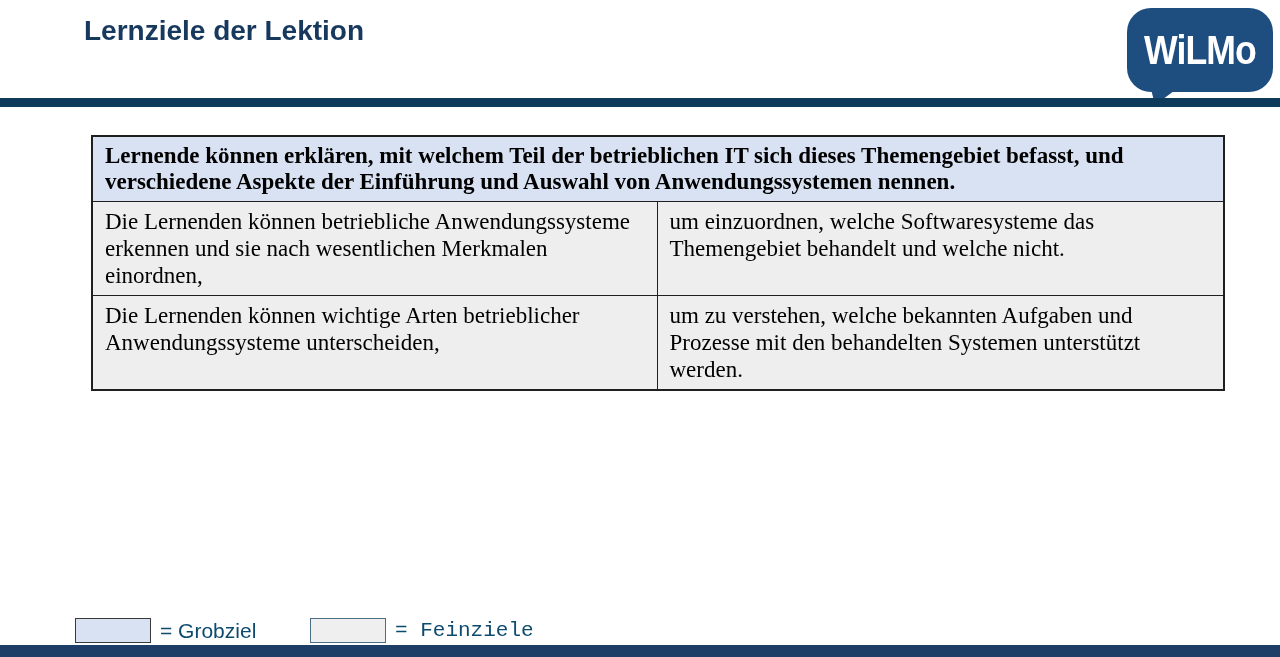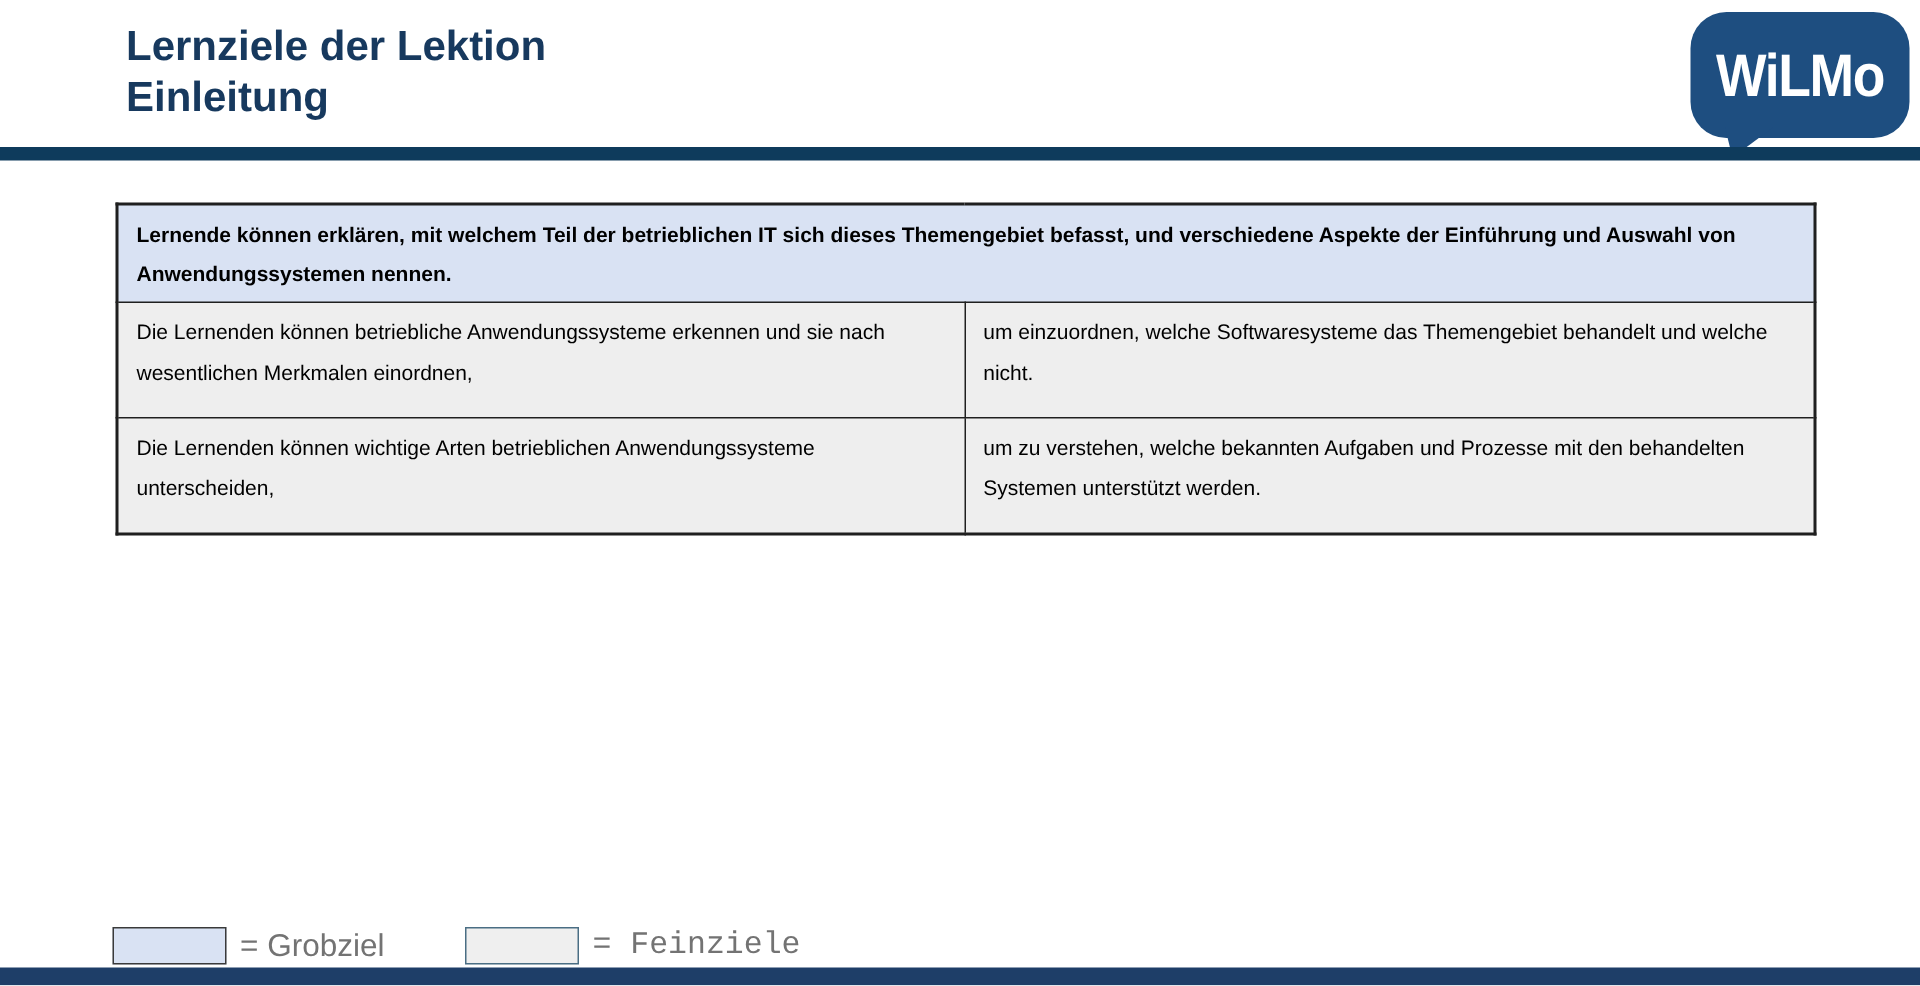--- a/index.html
+++ b/index.html
@@ -37,27 +37,28 @@
   .bar-bottom{
     position:absolute;left:0;top:645px;
     width:1280px;height:12px;
     background:var(--bar-bottom);
   }
   .logo-svg{
     position:absolute;left:1124px;top:5px;
     width:152px;height:100px;
   }
   .objectives{
-    position:absolute;left:77px;top:135px;
+    position:absolute;left:91px;top:135px;
     width:1132px;
     border-collapse:collapse;
     table-layout:fixed;
     border:2px solid var(--border-dark);
-    font-size:14px;
+    font-size:23px;
     color:#000000;
+    font-family:Liberation Serif, serif;
   }
   .objectives td{
     border:1px solid var(--border-dark);
     vertical-align:top;
     padding:6px 12px;
   }
   .objectives td.hdr{
     background:var(--header-bg);
     font-weight:bold;
     height:60px;
@@ -79,33 +80,32 @@
     border:1.5px solid #3A3A3A;
   }
   .legend-swatch.fein{
     left:310px;
     background:var(--legend-fein-bg);
     border:1.5px solid var(--legend-fein-border);
   }
   .legend-label{
     position:absolute;top:617px;
     font-size:21px;line-height:27px;
-    color:#737373;
+    color:#0c4a6e;
   }
   .legend-label.grob{left:160px;}
   .legend-label.fein{left:395px;font-family:Liberation Mono, monospace;}
 </style>
 </head>
 <body>
 
 <div class="slide">
 
   <div class="title">
     <div>Lernziele der Lektion</div>
-    <div>Einleitung</div>
   </div>
 
   <svg class="logo-svg" viewBox="0 0 152 100" aria-hidden="true">
     <rect x="3" y="3" width="146" height="84" rx="24" fill="var(--logo-blue)"></rect>
     <polygon points="26,80 58,80 31,100" fill="var(--logo-blue)"></polygon>
     <text x="76" y="59" text-anchor="middle" font-family="Liberation Sans, sans-serif" font-weight="bold" font-size="40" fill="#FFFFFF" letter-spacing="-1" textLength="112" lengthAdjust="spacingAndGlyphs">WiLMo</text>
   </svg>
 
   <div class="bar-top"></div>
 
@@ -116,21 +116,21 @@
       </colgroup>
     <tbody>
       <tr>
         <td class="hdr" colspan="2">Lernende können erklären, mit welchem Teil der betrieblichen IT sich dieses Themengebiet befasst, und verschiedene Aspekte der Einführung und Auswahl von Anwendungssystemen nennen.</td>
       </tr>
       <tr>
         <td class="cell">Die Lernenden können betriebliche Anwendungssysteme erkennen und sie nach wesentlichen Merkmalen einordnen,</td>
         <td class="cell">um einzuordnen, welche Softwaresysteme das Themengebiet behandelt und welche nicht.</td>
       </tr>
       <tr>
-        <td class="cell">Die Lernenden können wichtige Arten betrieblichen Anwendungssysteme unterscheiden,</td>
+        <td class="cell">Die Lernenden können wichtige Arten betrieblicher Anwendungssysteme unterscheiden,</td>
         <td class="cell">um zu verstehen, welche bekannten Aufgaben und Prozesse mit den behandelten Systemen unterstützt werden.</td>
       </tr>
     </tbody>
   </table>
 
   <div class="legend-swatch grob"></div>
   <div class="legend-label grob">= Grobziel</div>
   <div class="legend-swatch fein"></div>
   <div class="legend-label fein">= Feinziele</div>
 

